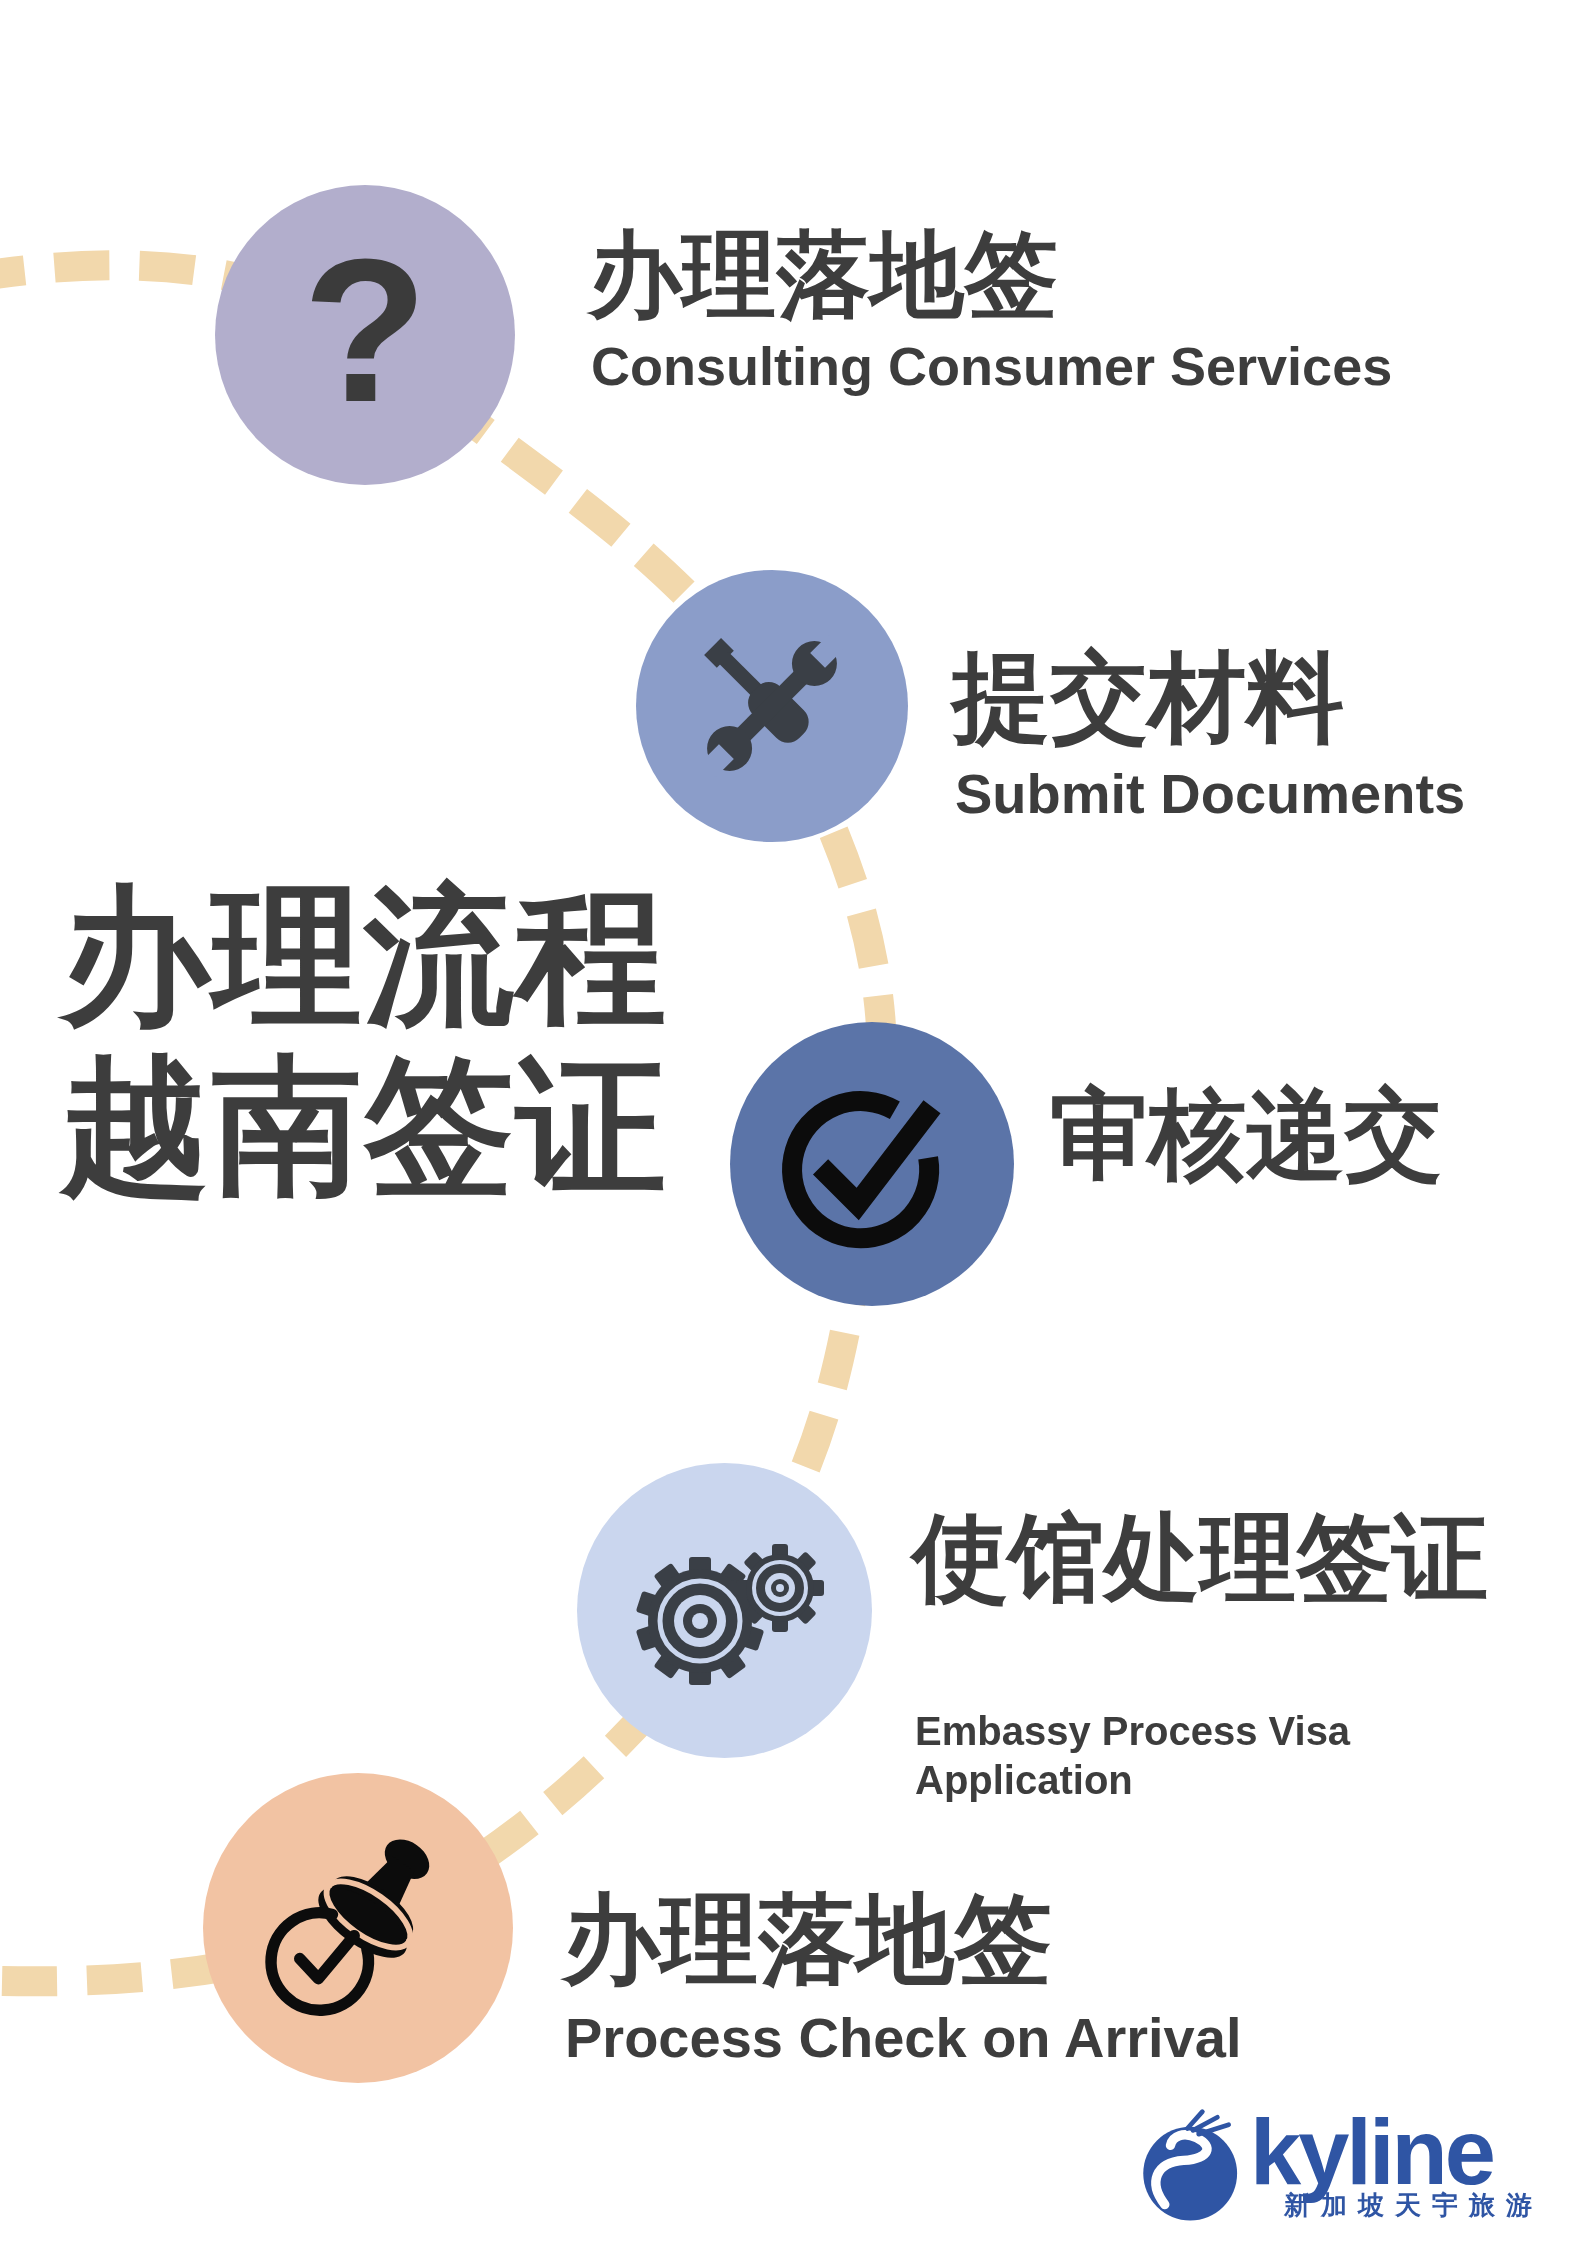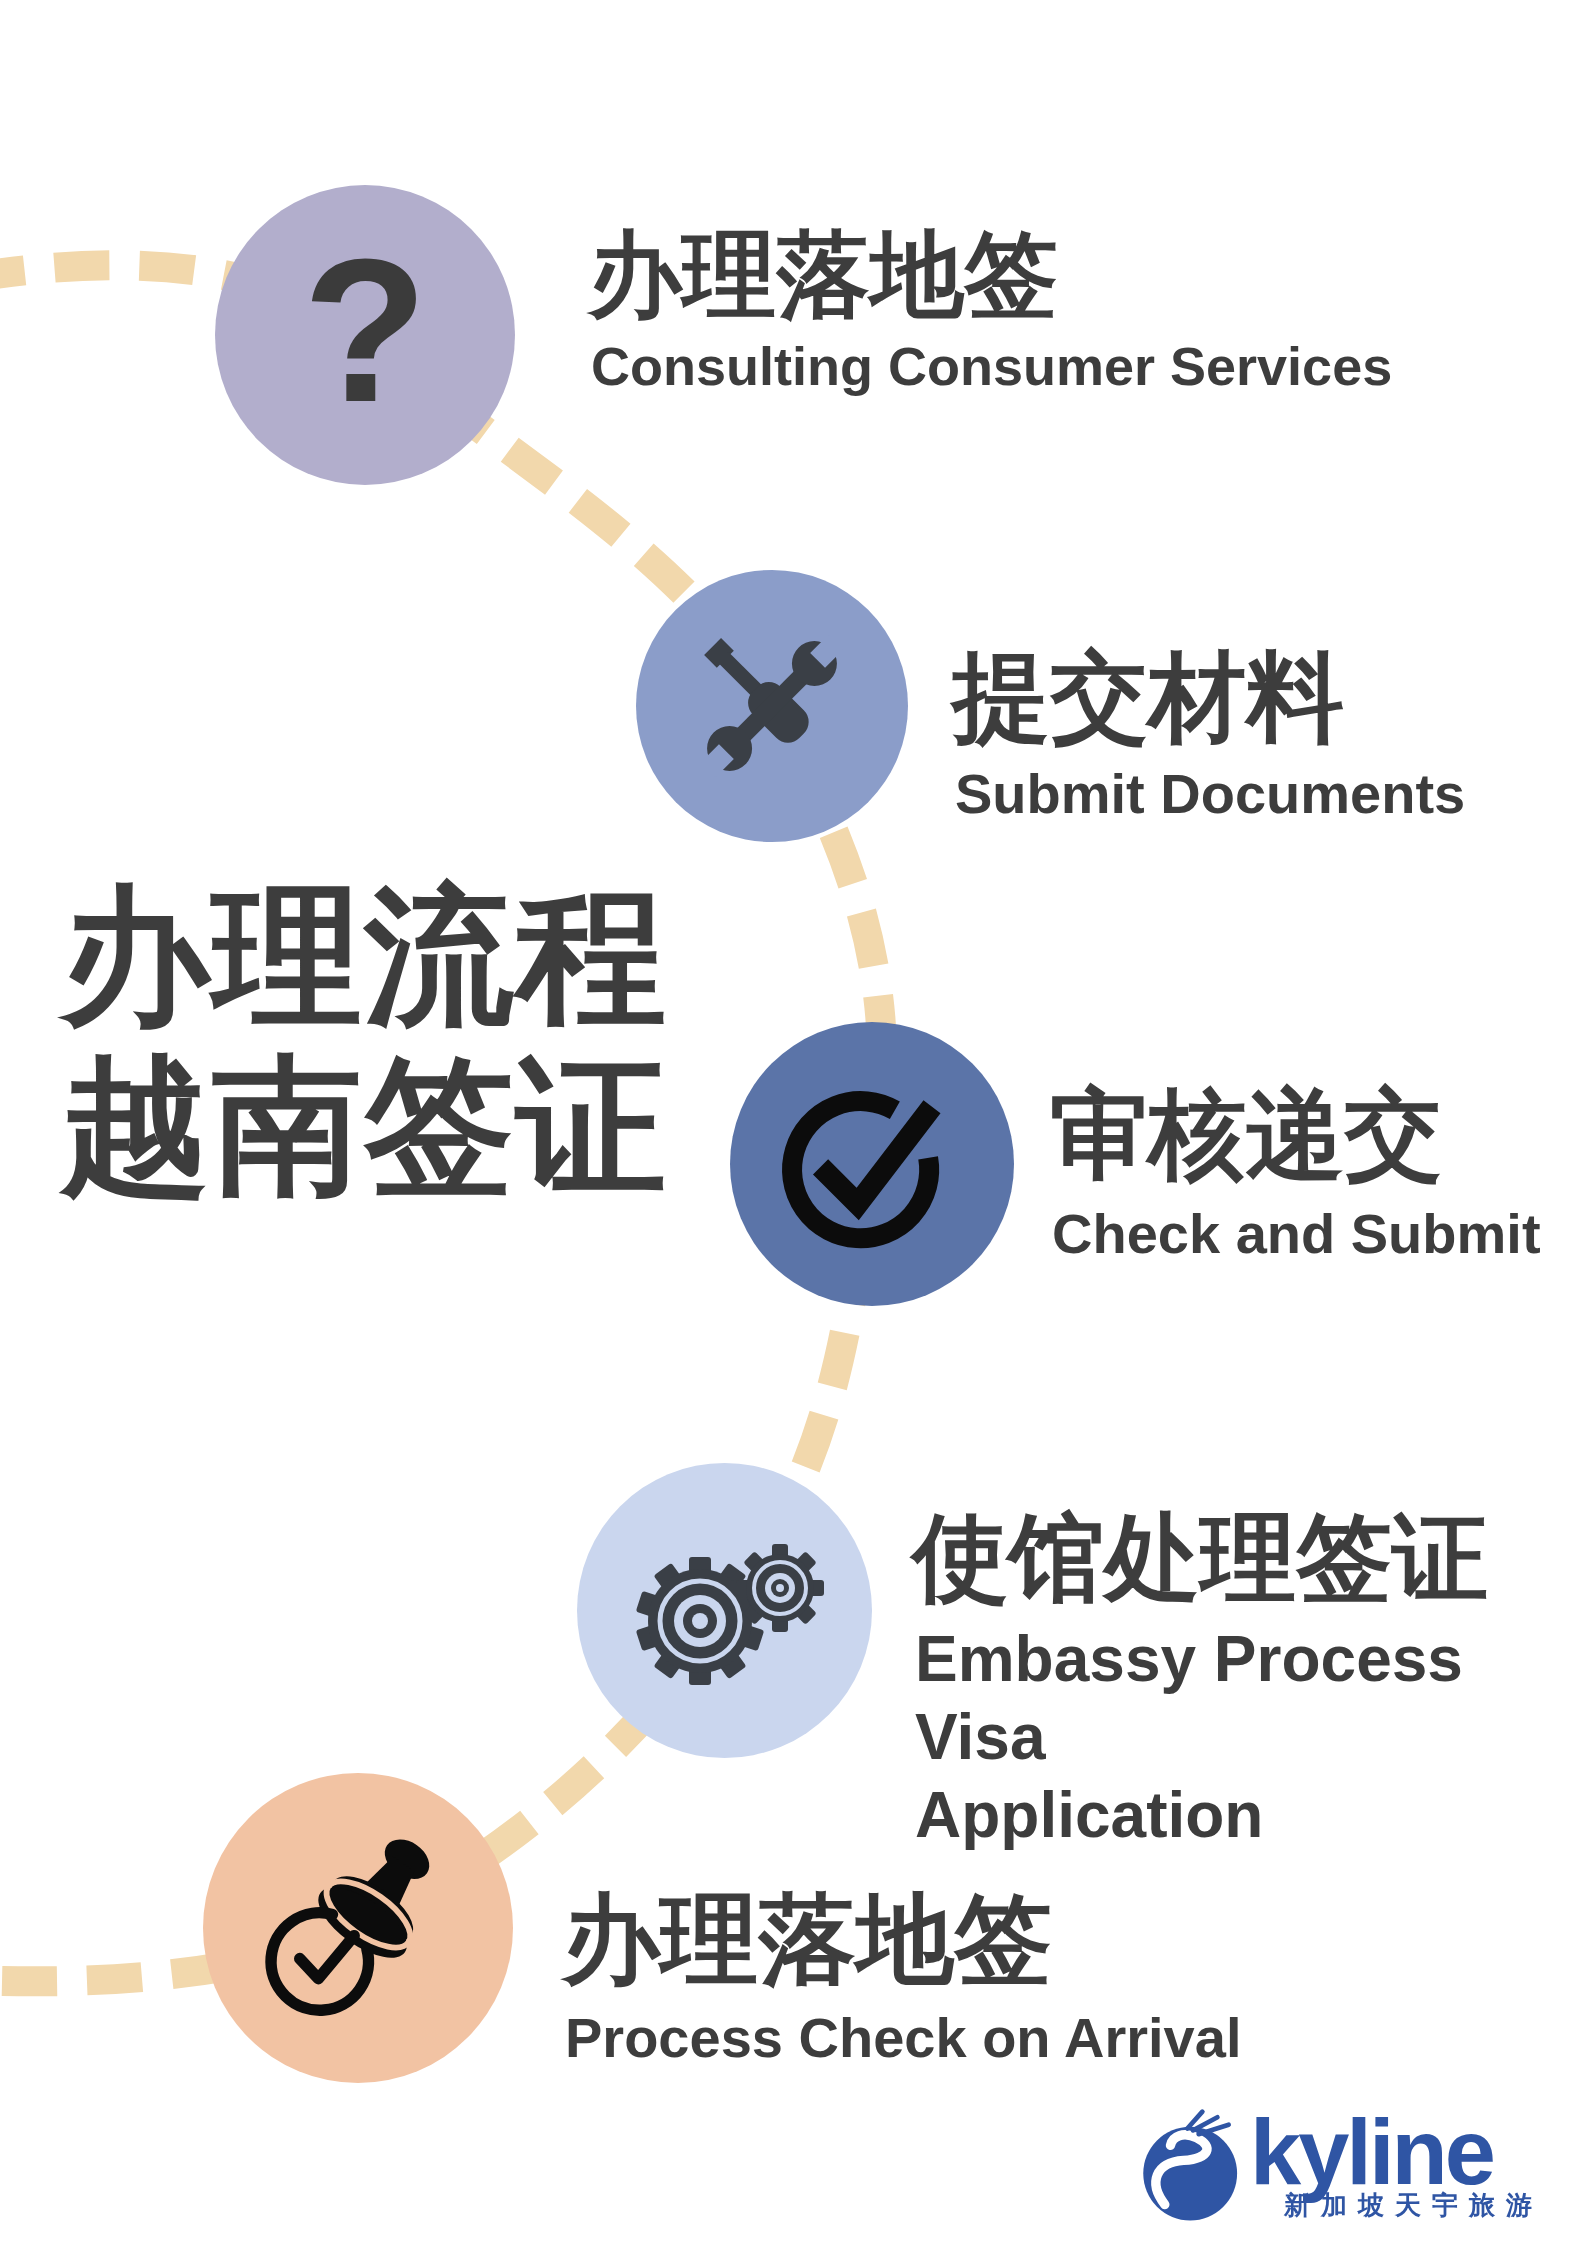--- a/index.html
+++ b/index.html
@@ -17,21 +17,21 @@
   .qmark{font-size:205px;font-weight:700;color:#3b3b3b;line-height:1;transform:translateY(-6px);}
   .zh{position:absolute;z-index:2;font-weight:700;color:#3d3d3d;white-space:nowrap;line-height:1;}
   .en{position:absolute;z-index:2;font-weight:700;color:#3d3d3d;white-space:nowrap;line-height:1.2;}
   .s1zh{left:588px;top:228px;font-size:94px;}
   .s1en{left:591px;top:334px;font-size:54px;text-align:center;}
   .s2zh{left:952px;top:648px;font-size:98px;}
   .s2en{left:955px;top:760px;font-size:56px;}
   .s3zh{left:1050px;top:1085px;font-size:98px;}
   .s3en{left:1052px;top:1200px;font-size:56px;}
   .s4zh{left:912px;top:1510px;font-size:96px;}
-  .s4en{left:915px;top:1620px;font-size:64px;white-space:normal;width:640px;line-height:1.22;}
+  .s4en{left:915px;top:1707px;font-size:40px;white-space:normal;width:640px;line-height:1.22;}
   .s5zh{left:562px;top:1890px;font-size:98px;}
   .s5en{left:565px;top:2004px;font-size:56px;}
   .title{position:absolute;left:60px;top:872px;z-index:2;}
   .title .tzh{font-size:150px;font-weight:700;line-height:1.13;letter-spacing:2px;color:#3d3d3d;}
   .title .ten{margin-top:34px;font-size:66px;font-weight:700;line-height:1.15;letter-spacing:-1px;color:#3d3d3d;}
   .logo{position:absolute;left:1130px;top:2106px;z-index:2;display:flex;align-items:flex-start;}
   .logo-text{display:flex;flex-direction:column;margin-left:-6px;}
   .brand{font-size:92px;font-weight:700;line-height:1.02;letter-spacing:-3px;}
   .sub{font-size:26px;font-weight:700;letter-spacing:11px;margin-top:-12px;margin-left:34px;white-space:nowrap;}
 </style>
@@ -76,21 +76,20 @@
   <div class="zh s2zh">提交材料</div>
   <div class="en s2en">Submit Documents</div>
 
   <div class="circle c3" style="background-color: rgb(91, 116, 168);">
     <svg width="200" height="200" viewBox="0 0 140 140">
       <path d="M 86 32.4 A 48 48 0 1 0 109.3 65.7" fill="none" stroke="#0C0C0C" stroke-width="14"></path>
       <path d="M 34 72 L 60 98 L 112 30" fill="none" stroke="#0C0C0C" stroke-width="15"></path>
     </svg>
   </div>
   <div class="zh s3zh">审核递交</div>
-  <div class="en s3en">Check and Submit</div>
 
   <div class="circle c4" style="background-color: rgb(202, 214, 238);">
     <svg width="210" height="170" viewBox="0 0 210 170">
       <g transform="translate(80,95)">
         <g fill="#3A3F46">
           <rect x="-11" y="-64" width="22" height="22" rx="3"></rect>
           <rect x="-11" y="-64" width="22" height="22" rx="3" transform="rotate(36)"></rect>
           <rect x="-11" y="-64" width="22" height="22" rx="3" transform="rotate(72)"></rect>
           <rect x="-11" y="-64" width="22" height="22" rx="3" transform="rotate(108)"></rect>
           <rect x="-11" y="-64" width="22" height="22" rx="3" transform="rotate(144)"></rect>

